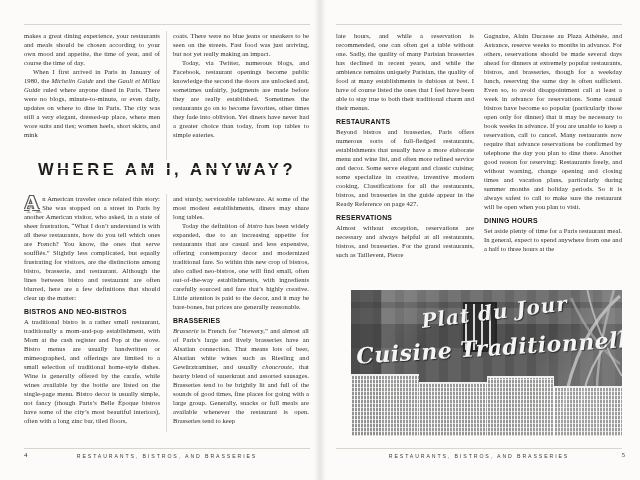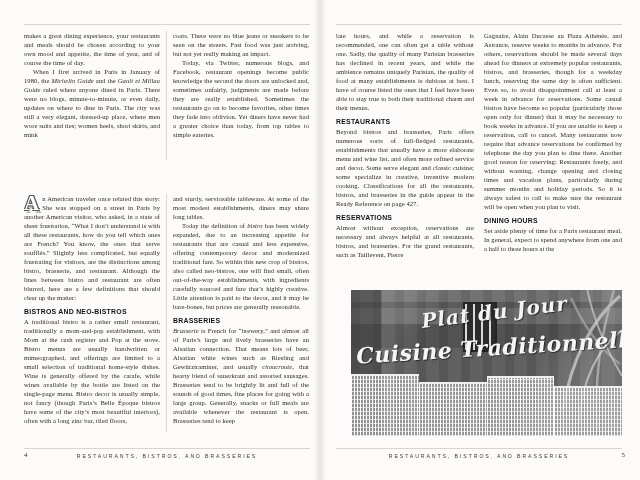--- a/index.html
+++ b/index.html
@@ -96,20 +96,21 @@
       <div class="col c1">
           <p class="body-p"><span>makes a great dining experience, your restaurants and meals should be chosen according to your own mood and appetite, the time of year, and of course the time of day.</span></p>
           <p class="body-p ind"><span>When I first arrived in Paris in January of 1980, the </span><i>Michelin Guide</i><span> and the </span><i>Gault et Millau Guide</i><span> ruled where anyone dined in Paris. There were no blogs, minute-to-minute, or even daily, updates on where to dine in Paris. The city was still a very elegant, dressed-up place, where men wore suits and ties; women heels, short skirts, and mink</span></p>
         </div>
       <div class="col c2">
           <p class="body-p"><span>coats. There were no blue jeans or sneakers to be seen on the streets. Fast food was just arriving, but not yet really making an impact.</span></p>
           <p class="body-p ind"><span>Today, via Twitter, numerous blogs, and Facebook, restaurant openings become public knowledge the second the doors are unlocked and, sometimes unfairly, judgments are made before they are really established. Sometimes the restaurants go on to become favorites, other times they fade into oblivion. Yet diners have never had a greater choice than today, from top tables to simple eateries.</span></p>
         </div>
     </div>
 
+    <h2 class="heading"><span>WHERE AM I, ANYWAY?</span><span class="inline-cut"></span></h2>
 
     <div class="cols divided main">
       <div class="col c1">
           <p class="body-p"><span class="dropcap">A</span><span>n American traveler once related this story: She was stopped on a street in Paris by another American visitor, who asked, in a state of sheer frustration, “What I don’t understand is with all these restaurants, how do you tell which ones are French? You know, the ones that serve soufflés.” Slightly less complicated, but equally frustrating for visitors, are the distinctions among bistro, brasserie, and restaurant. Although the lines between bistro and restaurant are often blurred, here are a few definitions that should clear up the matter:</span></p>
           <h3 class="subhead">BISTROS AND NEO-BISTROS</h3>
           <p class="body-p"><span>A traditional bistro is a rather small restaurant, traditionally a mom-and-pop establishment, with Mom at the cash register and Pop at the stove. Bistro menus are usually handwritten or mimeographed, and offerings are limited to a small selection of traditional home-style dishes. Wine is generally offered by the carafe, while wines available by the bottle are listed on the single-page menu. Bistro decor is usually simple, not fancy (though Paris’s Belle Époque bistros have some of the city’s most beautiful interiors), often with a long zinc bar, tiled floors,</span></p>
         </div>
       <div class="col c2">
           <p class="body-p"><span>and sturdy, serviceable tableware. At some of the most modest establishments, diners may share long tables.</span></p>
           <p class="body-p ind"><span>Today the definition of </span><i>bistro</i><span> has been widely expanded, due to an increasing appetite for restaurants that are casual and less expensive, offering contemporary decor and modernized traditional fare. So within this new crop of bistros, also called neo-bistros, one will find small, often out-of-the-way establishments, with ingredients carefully sourced and fare that’s highly creative. Little attention is paid to the decor, and it may be bare-bones, but prices are generally reasonable.</span></p>

